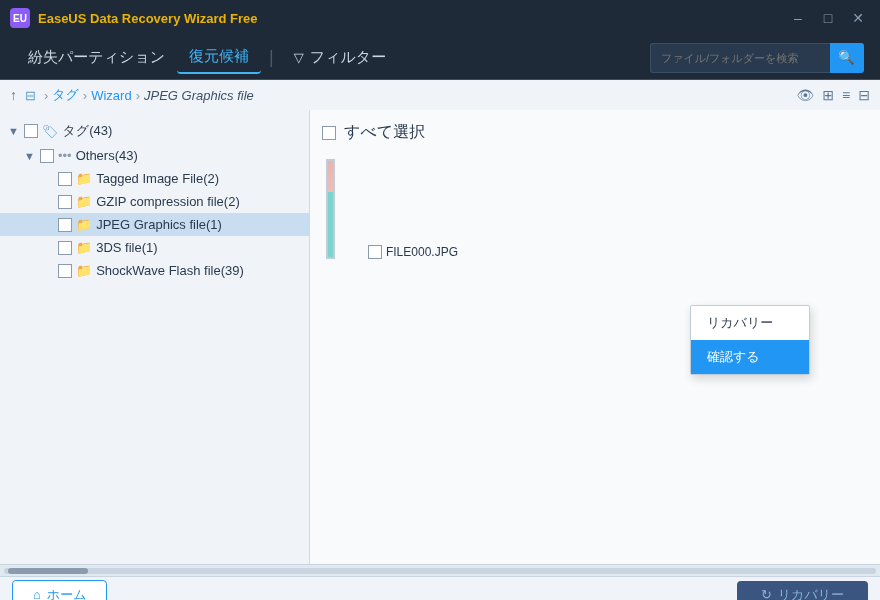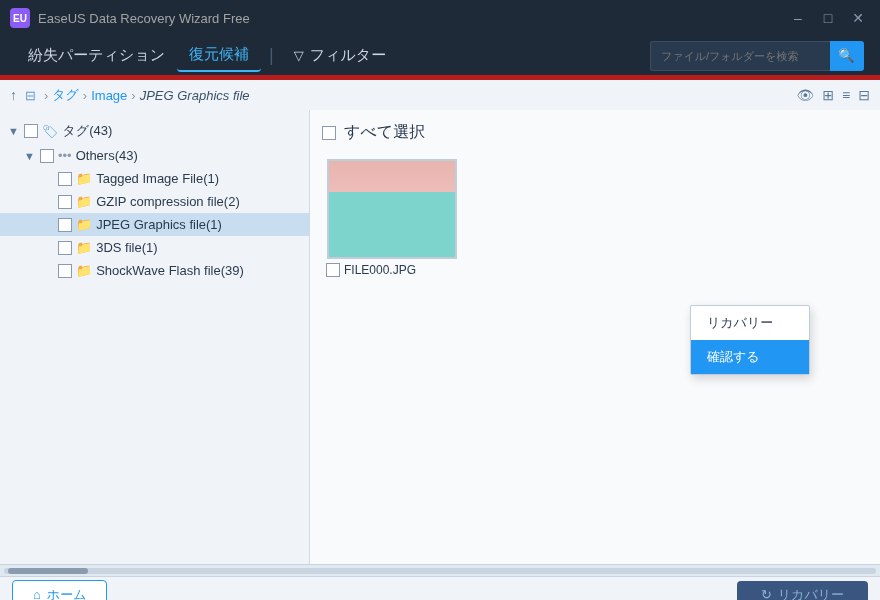--- a/index.html
+++ b/index.html
@@ -15,35 +15,35 @@
       user-select: none;
     }
     #titlebar .app-icon {
       width: 20px; height: 20px;
       background: #8b5cf6;
       border-radius: 4px;
       display: flex; align-items: center; justify-content: center;
       margin-right: 8px;
       font-size: 10px; color: #fff; font-weight: bold;
     }
-    #titlebar .title-text { color: #a3a3a3; font-size: 13px; flex: 1; }
+    #titlebar .title-text { color: #eab308; font-size: 13px; flex: 1; font-weight: bold; }
     #titlebar .win-controls { display: flex; gap: 6px; margin-left: auto; }
     #titlebar .win-controls span {
       width: 24px; height: 24px; display: flex; align-items: center; justify-content: center;
       color: #8a9bb0; font-size: 14px; cursor: pointer; border-radius: 3px;
     }
 
     
     #menubar {
       background: #1e2a38;
       height: 44px;
       display: flex;
       align-items: center;
       padding: 0 16px;
-      border-bottom: 5px solid #b91c1c;
+      border-bottom: 1px solid #b91c1c;
     }
     .menu-item {
       color: #cdd6e0; padding: 6px 12px; cursor: pointer; font-size: 15px;
       border-radius: 4px; white-space: nowrap;
     }
     .menu-item.active { color: #40b4f5; border-bottom: 2px solid #40b4f5; }
     .menu-divider { color: #4a5a6e; padding: 0 8px; font-size: 18px; }
     .filter-item { display: flex; align-items: center; gap: 6px; color: #cdd6e0; padding: 6px 12px; cursor: pointer; font-size: 15px; }
 
     .search-area { margin-left: auto; display: flex; align-items: center; gap: 0; }
@@ -126,23 +126,24 @@
       display: flex; align-items: center; gap: 8px;
       padding: 4px 4px 8px 4px; font-size: 16px; color: #2a3a4e;
     }
     .select-all-bar .checkbox {
       width: 14px; height: 14px; border: 1px solid #8a9bb0;
       background: #fff; display: inline-block;
     }
 
     .file-grid { display: flex; flex-wrap: wrap; gap: 8px; padding: 4px; }
     .file-item {
-      width: 140px; display: flex; flex-direction: column; align-items: center;
+      width: 140px; display: flex; flex-direction: row; align-items: flex-end;
       cursor: pointer; border-radius: 4px; padding: 4px;
       position: relative;
+      gap: 33px;
     }
     .file-thumbnail {
       width: 130px; height: 100px;
       border: 2px solid #c0cdd8;
       background: #b0e8e0;
       overflow: hidden; display: flex; align-items: flex-start; justify-content: center;
       position: relative;
     }
     .file-thumbnail .thumb-top {
       width: 100%; height: 40px;
@@ -232,21 +233,21 @@
     </button>
   </div>
 </div>
 
 <div id="breadcrumb">
   <span class="bc-up">↑</span>
   <span style="margin-right:4px; color:#5a9fd4;">⊟</span>
   <span class="bc-sep"> › </span>
   <span class="bc-link">タグ</span>
   <span class="bc-sep"> › </span>
-  <span class="bc-link">Image</span>
+  <span class="bc-link">Wizard</span>
   <span class="bc-sep"> › </span>
   <span class="bc-current">JPEG Graphics file</span>
   <div class="view-controls">
     <span style="font-size:14px;">👁</span>
     <span style="font-size:14px;">⊞</span>
     <span style="font-size:14px;">≡</span>
     <span style="font-size:14px;">⊟</span>
   </div>
 </div>
 
@@ -265,21 +266,21 @@
       <span class="chevron">▼</span>
       <span class="checkbox"></span>
       <span class="tag-icon" style="color:#8a9bb0;">•••</span>
       <span class="item-label">Others(43)</span>
     </div>
 
     <div class="tree-item indent2">
       <span class="chevron" style="visibility:hidden;">›</span>
       <span class="checkbox"></span>
       <span class="folder-icon">📁</span>
-      <span class="item-label">Tagged Image File(1)</span>
+      <span class="item-label">Tagged Image File(2)</span>
     </div>
 
     <div class="tree-item indent2">
       <span class="chevron" style="visibility:hidden;">›</span>
       <span class="checkbox"></span>
       <span class="folder-icon">📁</span>
       <span class="item-label">GZIP compression file(2)</span>
     </div>
 
     <div class="tree-item indent2 selected">

